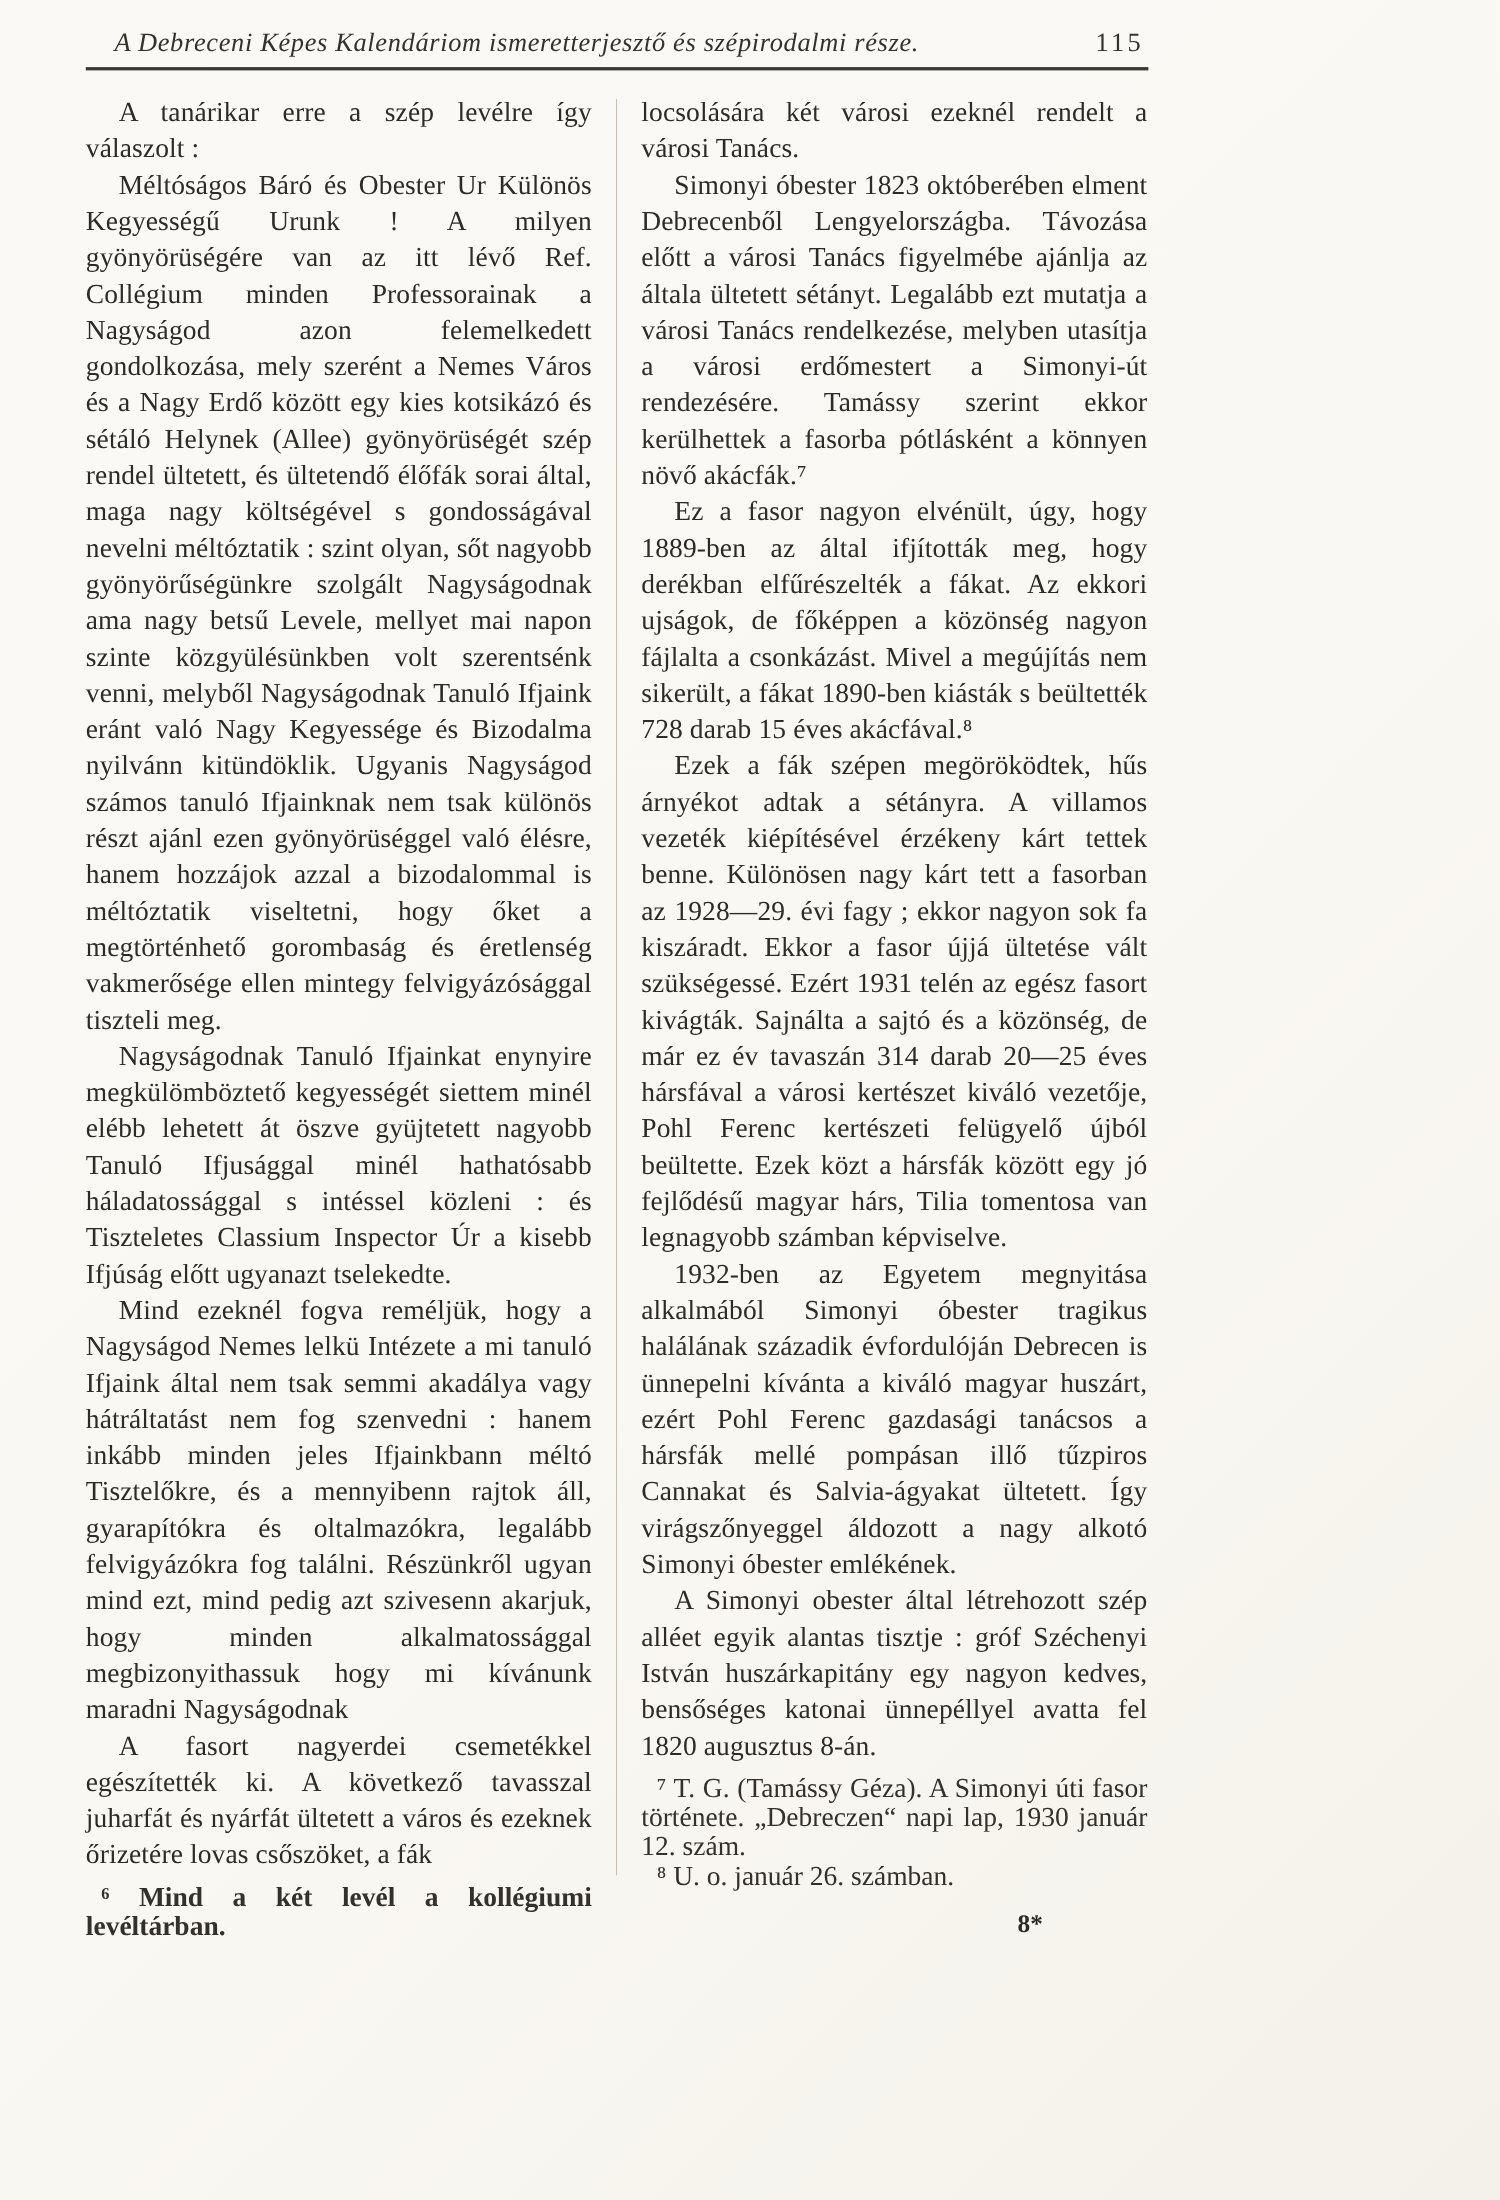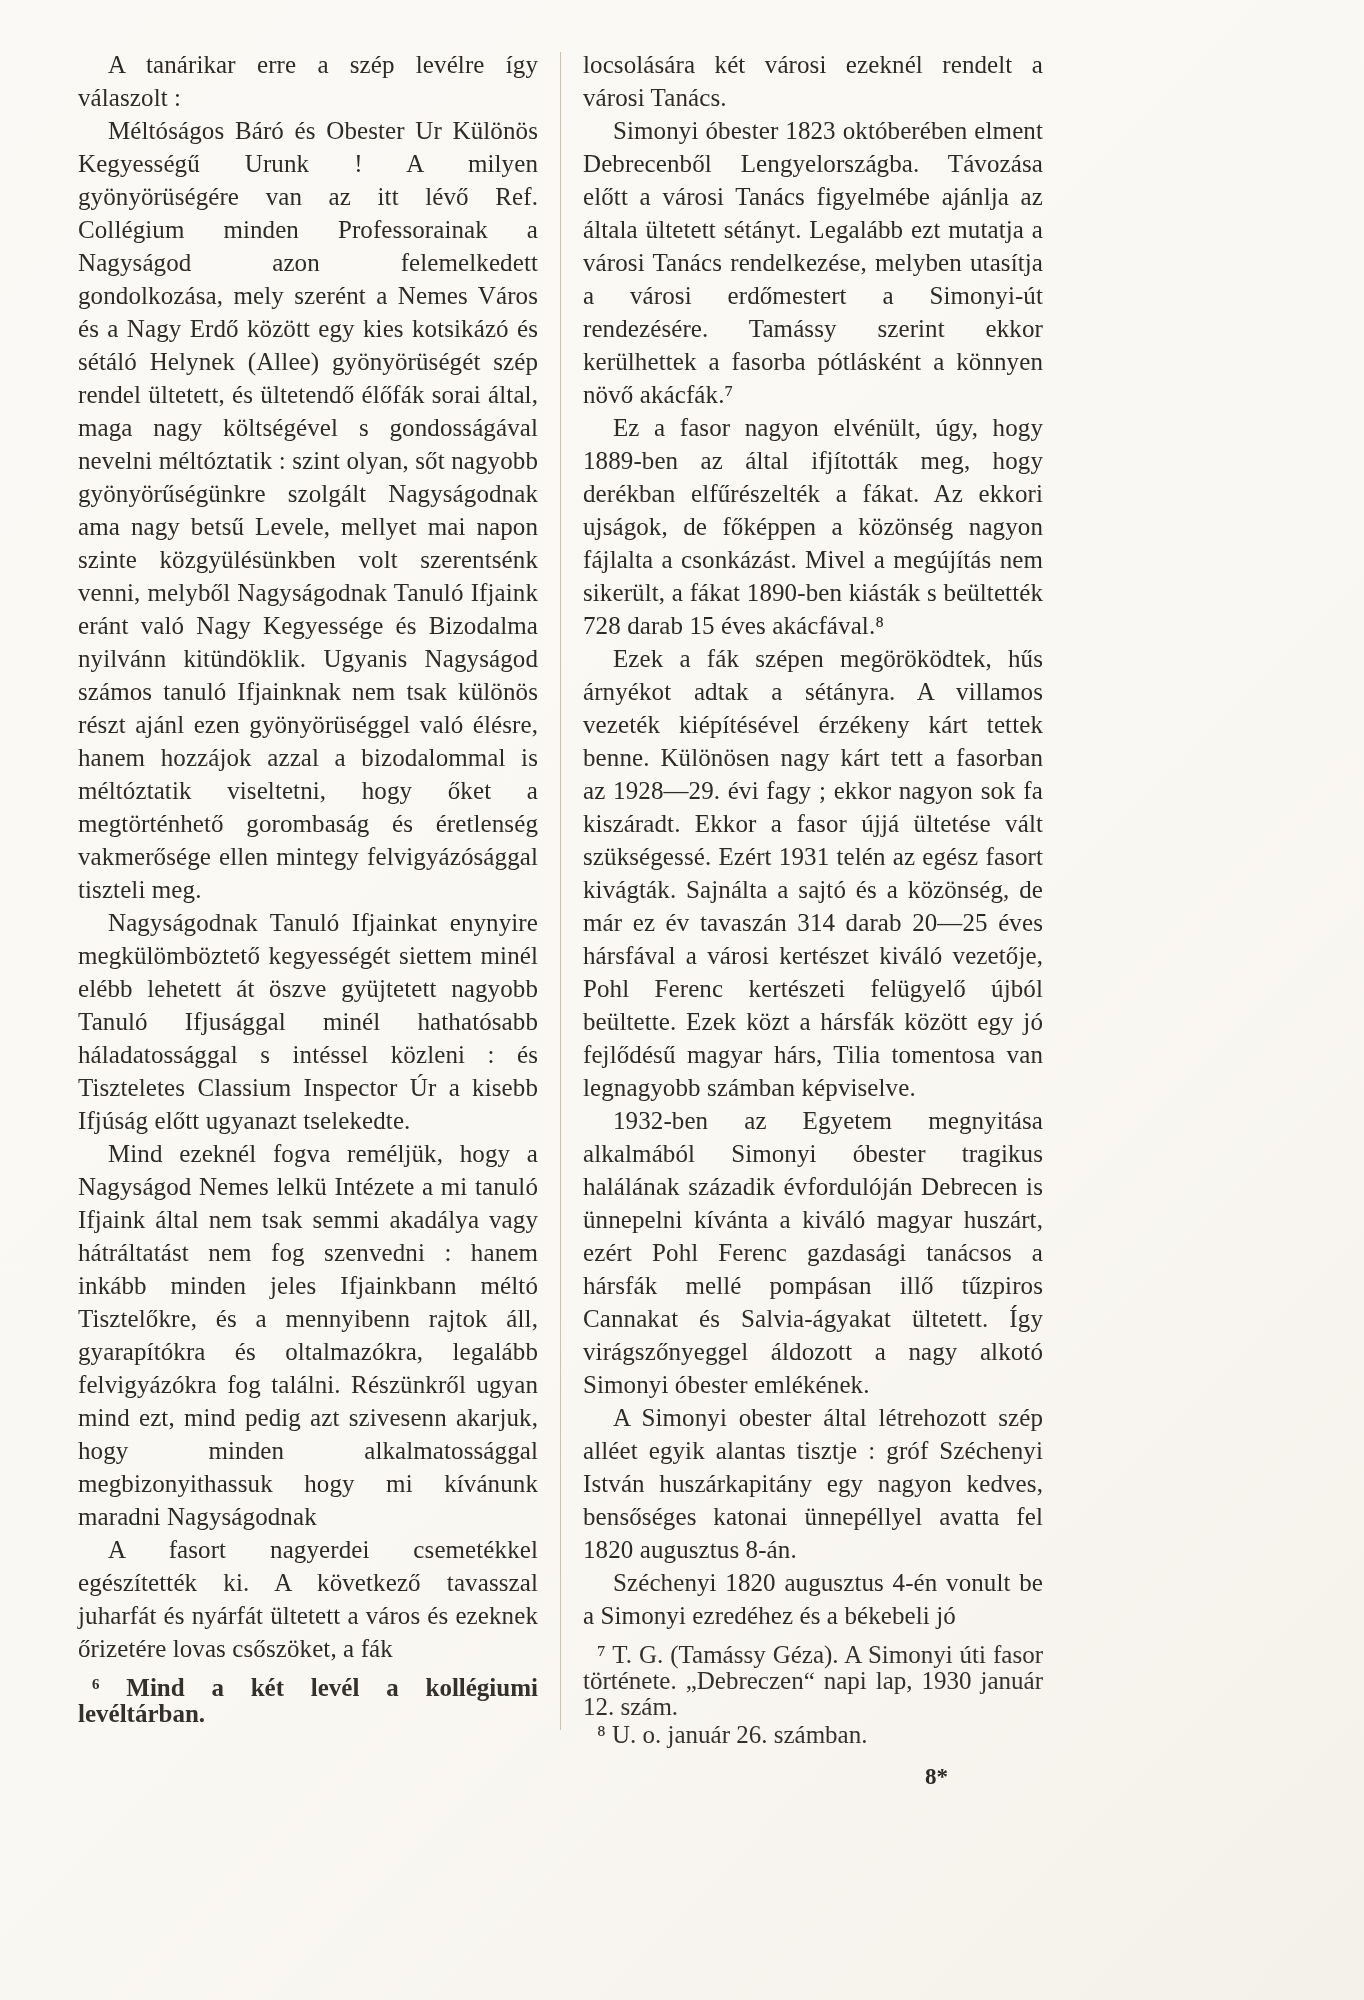--- a/index.html
+++ b/index.html
@@ -83,20 +83,24 @@
     font-weight: bold;
     color: #2e2b27;
   }
 </style>
 </head>
 <body>
 
 <div class="page">
   <div class="content">
 
+    <header class="running-head">
+      <span class="head-title">A Debreceni Képes Kalendáriom ismeretterjesztő és szépirodalmi része.</span>
+      <span class="head-page">115</span>
+    </header>
 
     <div class="columns">
 
       <div class="col">
         <p class="para indent">A tanárikar erre a szép levélre így válaszolt :</p>
         <p class="para indent">Méltóságos Báró és Obester Ur Különös Kegyességű Urunk ! A milyen gyönyörüségére van az itt lévő Ref. Collégium minden Professorainak a Nagyságod azon felemelkedett gondolkozása, mely szerént a Nemes Város és a Nagy Erdő között egy kies kotsikázó és sétáló Helynek (Allee) gyönyörüségét szép rendel ültetett, és ültetendő élőfák sorai által, maga nagy költségével s gondosságával nevelni méltóztatik : szint olyan, sőt nagyobb gyönyörűségünkre szolgált Nagyságodnak ama nagy betsű Levele, mellyet mai napon szinte közgyülésünkben volt szerentsénk venni, melyből Nagyságodnak Tanuló Ifjaink eránt való Nagy Kegyessége és Bizodalma nyilvánn kitündöklik. Ugyanis Nagyságod számos tanuló Ifjainknak nem tsak különös részt ajánl ezen gyönyörüséggel való élésre, hanem hozzájok azzal a bizodalommal is méltóztatik viseltetni, hogy őket a megtörténhető gorombaság és éretlenség vakmerősége ellen mintegy felvigyázósággal tiszteli meg.</p>
         <p class="para indent">Nagyságodnak Tanuló Ifjainkat enynyire megkülömböztető kegyességét siettem minél elébb lehetett át öszve gyüjtetett nagyobb Tanuló Ifjusággal minél hathatósabb háladatossággal s intéssel közleni : és Tiszteletes Classium Inspector Úr a kisebb Ifjúság előtt ugyanazt tselekedte.</p>
         <p class="para indent">Mind ezeknél fogva reméljük, hogy a Nagyságod Nemes lelkü Intézete a mi tanuló Ifjaink által nem tsak semmi akadálya vagy hátráltatást nem fog szenvedni : hanem inkább minden jeles Ifjainkbann méltó Tisztelőkre, és a mennyibenn rajtok áll, gyarapítókra és oltalmazókra, legalább felvigyázókra fog találni. Részünkről ugyan mind ezt, mind pedig azt szivesenn akarjuk, hogy minden alkalmatossággal megbizonyithassuk hogy mi kívánunk maradni Nagyságodnak</p>
         <p class="para indent">A fasort nagyerdei csemetékkel egészítették ki. A következő tavasszal juharfát és nyárfát ültetett a város és ezeknek őrizetére lovas csőszöket, a fák</p>
         <p class="footnote left-footnote">⁶ Mind a két levél a kollégiumi levéltárban.</p>
@@ -104,21 +108,20 @@
 
       <div class="divider"></div>
 
       <div class="col">
         <p class="para">locsolására két városi ezeknél rendelt a városi Tanács.</p>
         <p class="para indent">Simonyi óbester 1823 októberében elment Debrecenből Lengyelországba. Távozása előtt a városi Tanács figyelmébe ajánlja az általa ültetett sétányt. Legalább ezt mutatja a városi Tanács rendelkezése, melyben utasítja a városi erdőmestert a Simonyi-út rendezésére. Tamássy szerint ekkor kerülhettek a fasorba pótlásként a könnyen növő akácfák.⁷</p>
         <p class="para indent">Ez a fasor nagyon elvénült, úgy, hogy 1889-ben az által ifjították meg, hogy derékban elfűrészelték a fákat. Az ekkori ujságok, de főképpen a közönség nagyon fájlalta a csonkázást. Mivel a megújítás nem sikerült, a fákat 1890-ben kiásták s beültették 728 darab 15 éves akácfával.⁸</p>
         <p class="para indent">Ezek a fák szépen megöröködtek, hűs árnyékot adtak a sétányra. A villamos vezeték kiépítésével érzékeny kárt tettek benne. Különösen nagy kárt tett a fasorban az 1928—29. évi fagy ; ekkor nagyon sok fa kiszáradt. Ekkor a fasor újjá ültetése vált szükségessé. Ezért 1931 telén az egész fasort kivágták. Sajnálta a sajtó és a közönség, de már ez év tavaszán 314 darab 20—25 éves hársfával a városi kertészet kiváló vezetője, Pohl Ferenc kertészeti felügyelő újból beültette. Ezek közt a hársfák között egy jó fejlődésű magyar hárs, Tilia tomentosa van legnagyobb számban képviselve.</p>
         <p class="para indent">1932-ben az Egyetem megnyitása alkalmából Simonyi óbester tragikus halálának századik évfordulóján Debrecen is ünnepelni kívánta a kiváló magyar huszárt, ezért Pohl Ferenc gazdasági tanácsos a hársfák mellé pompásan illő tűzpiros Cannakat és Salvia-ágyakat ültetett. Így virágszőnyeggel áldozott a nagy alkotó Simonyi óbester emlékének.</p>
         <p class="para indent">A Simonyi obester által létrehozott szép alléet egyik alantas tisztje : gróf Széchenyi István huszárkapitány egy nagyon kedves, bensőséges katonai ünnepéllyel avatta fel 1820 augusztus 8-án.</p>
-        <p class="para indent">Széchenyi 1820 augusztus 4-én vonult be a Simonyi ezredéhez és a békebeli jó</p>
 
         <div class="footnotes">
           <p class="footnote">⁷ T. G. (Tamássy Géza). A Simonyi úti fasor története. „Debreczen“ napi lap, 1930 január 12. szám.</p>
           <p class="footnote">⁸ U. o. január 26. számban.</p>
         </div>
 
         <div class="signature">8*</div>
       </div>
 
     </div>

